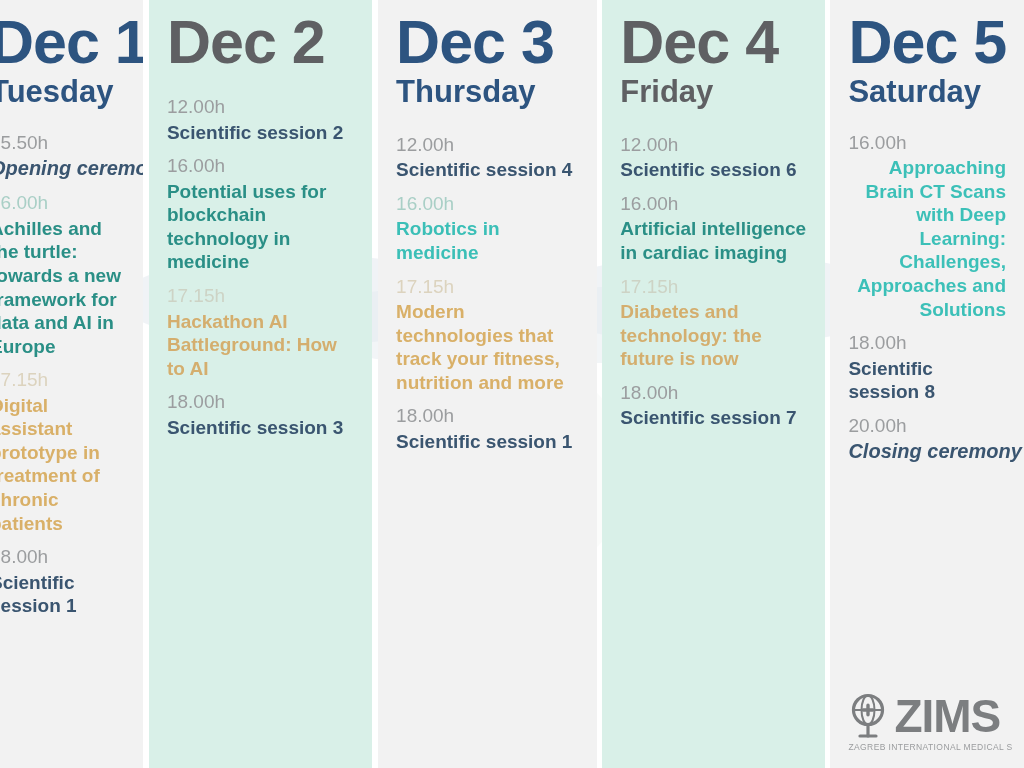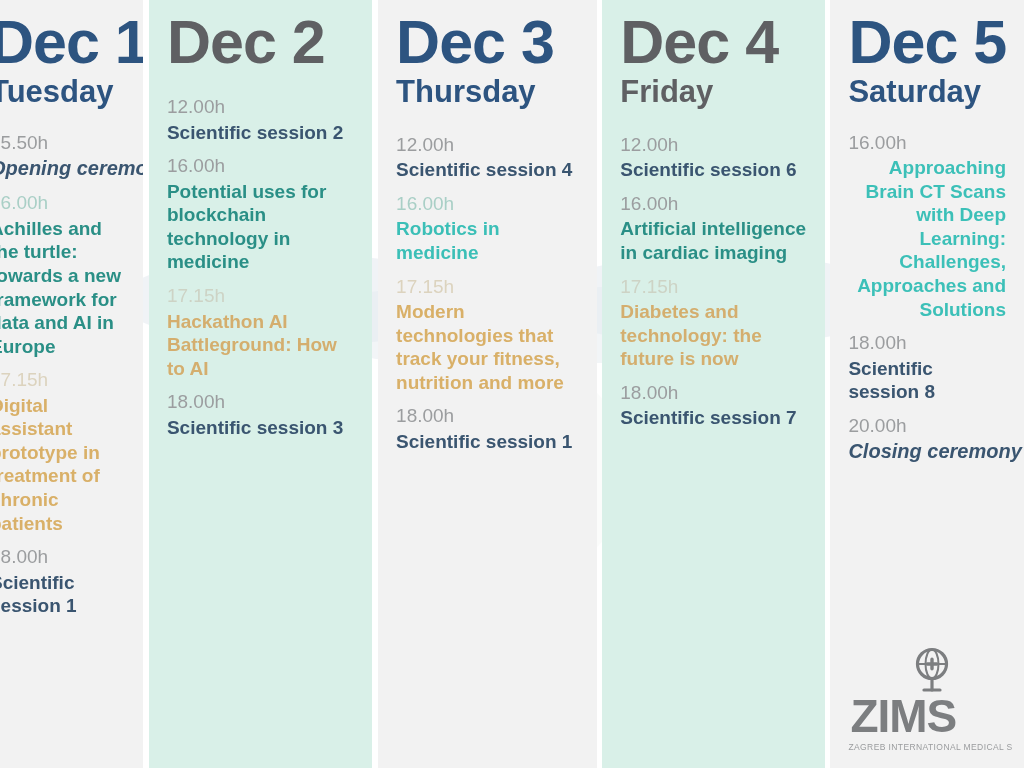--- a/index.html
+++ b/index.html
@@ -105,21 +105,21 @@
   }
 
   
   .logo-wrap {
     position:absolute;
     left:18px; bottom:16px;
     display:flex;
     flex-direction:column;
     align-items:flex-start;
   }
-  .logo-row { display:flex; align-items:flex-end;flex-direction:column; }
+  .logo-row { display:flex; align-items:flex-start; }
   .logo-text {
     font-size:46px;
     font-weight:bold;
     color:#7c7e80;
     letter-spacing:-1px;
     line-height:1;
     margin-left:2px;
     white-space:nowrap;
   }
   .logo-sub {

